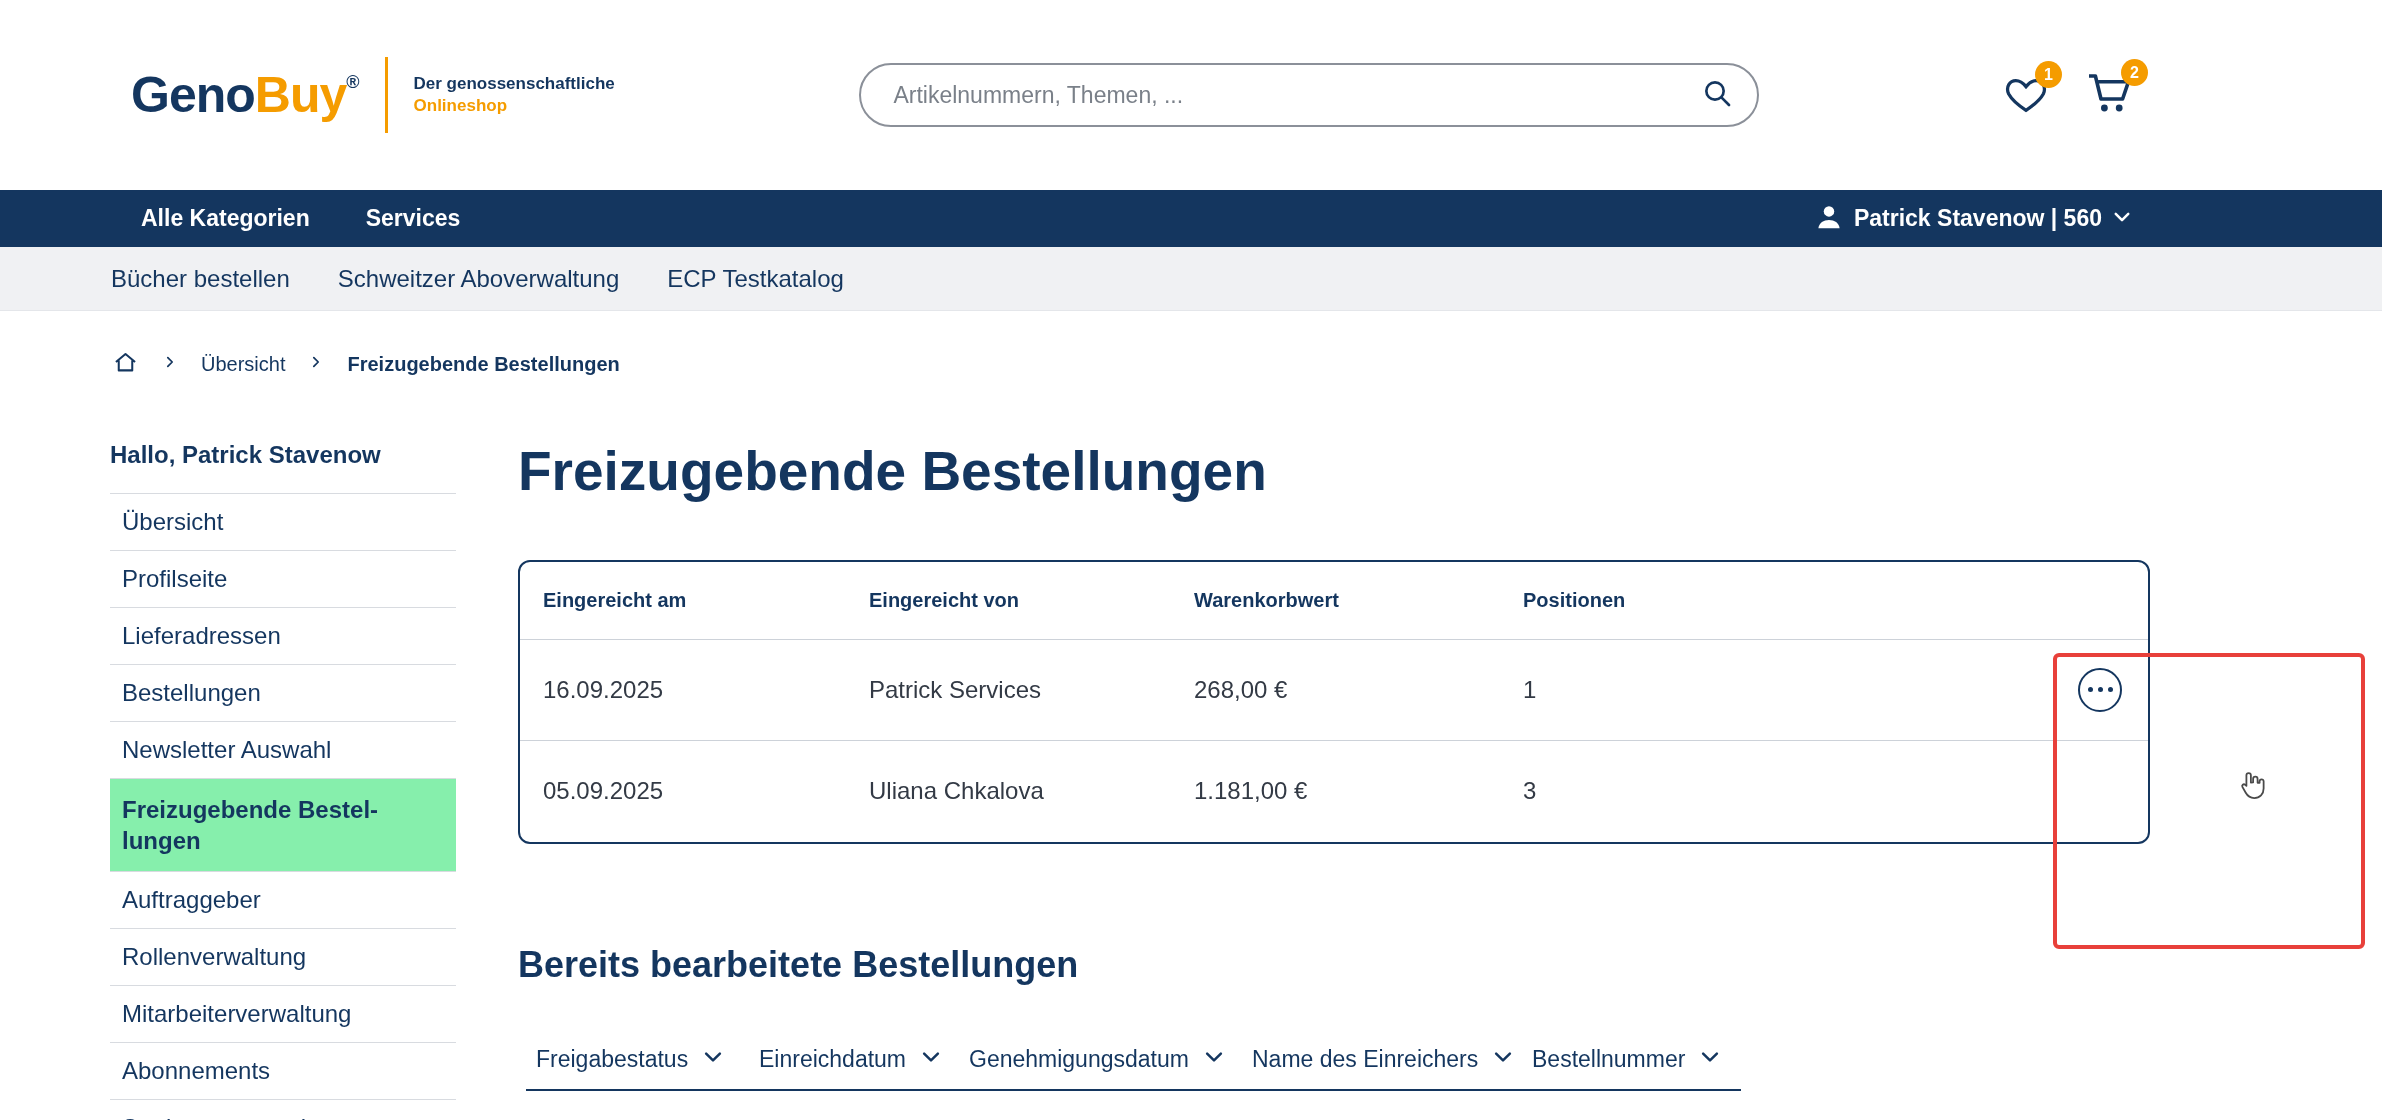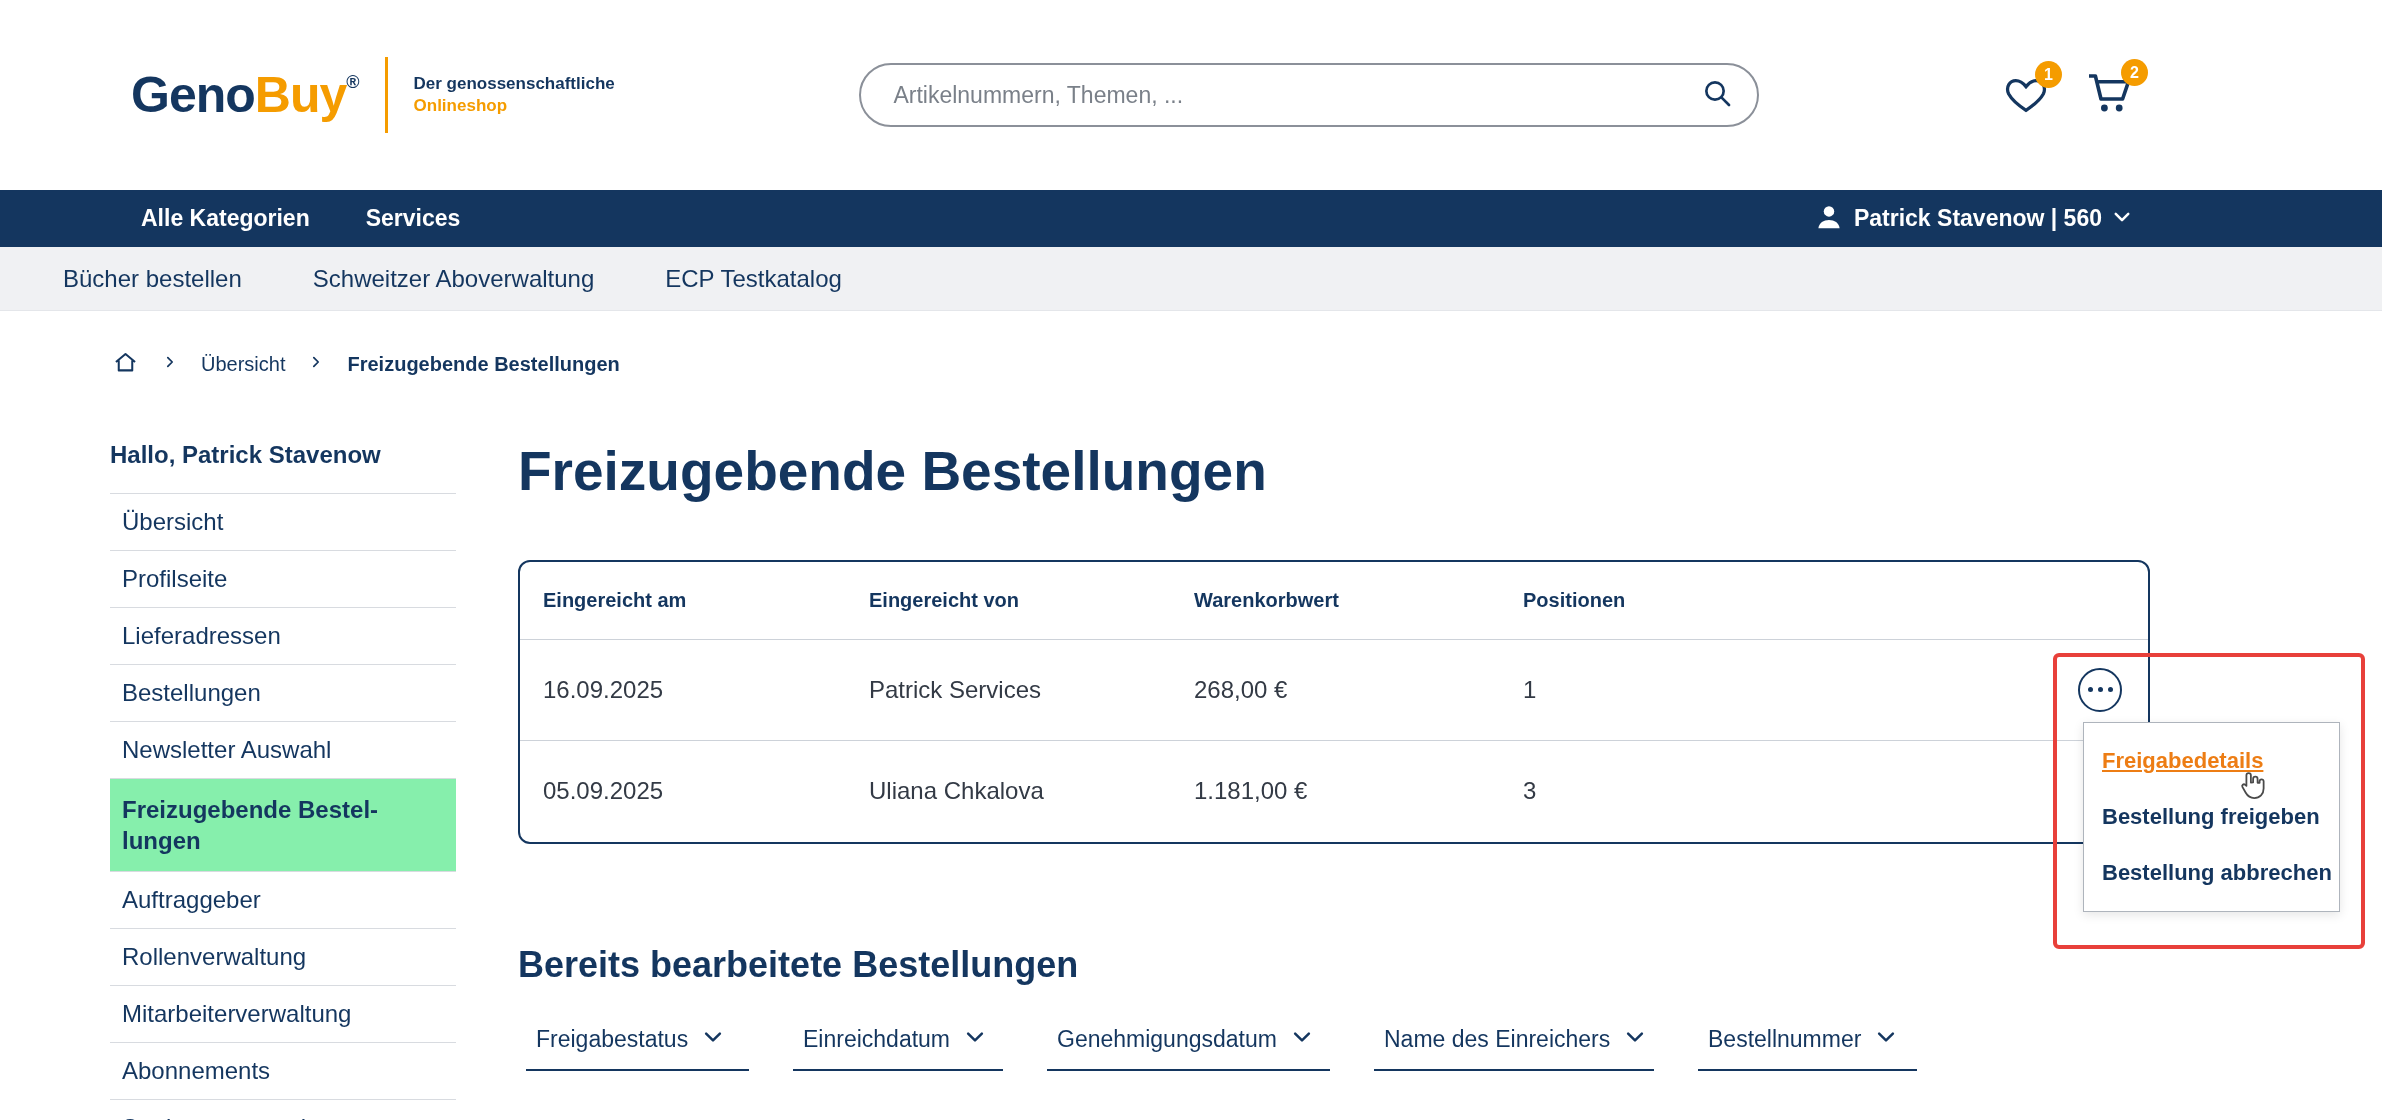--- a/index.html
+++ b/index.html
@@ -31,21 +31,21 @@
     background: #F59C00; color: #fff; border-radius: 14px; font-size: 16px; font-weight: bold;
     display: flex; align-items: center; justify-content: center; }
 
   
   .navbar { height: 57px; background: #14365F; display: flex; align-items: center; padding: 0 250px 0 141px; gap: 56px; }
   .nav-item { color: #fff; font-size: 23px; font-weight: bold; cursor: pointer; white-space: nowrap; text-align: center; }
   .account { margin-left: auto; display: flex; align-items: center; gap: 10px; color: #fff; cursor: pointer; }
   .account-label { font-size: 23px; font-weight: bold; white-space: nowrap; }
 
   
-  .subnav { height: 64px; background: #F0F1F3; display: flex; align-items: center; padding-left: 63px; gap: 71px; border-bottom: 1px solid #E4E6EA; }
+  .subnav { height: 64px; background: #F0F1F3; display: flex; align-items: center; padding-left: 111px; gap: 48px; border-bottom: 1px solid #E4E6EA; }
   .subnav-item { font-size: 24px; color: #14365F; cursor: pointer; white-space: nowrap; }
 
   
   .breadcrumb { display: flex; align-items: center; gap: 24px; margin: 38px 0 0 112px; height: 30px; }
   .crumb { font-size: 20px; color: #14365F; }
   .crumb.current { font-weight: bold; }
 
   
   .content { display: flex; margin-top: 62px; padding-left: 110px; align-items: flex-start; }
 
@@ -68,21 +68,21 @@
   .t-data { height: 101px; font-size: 24px; color: #333A45; }
   .t-data.sep { border-bottom: 1px solid #CDD2D9; }
 
   .action-btn { position: absolute; right: 26px; top: 50%; transform: translateY(-50%); width: 44px; height: 44px;
     border: 2px solid #14365F; border-radius: 50%; display: flex; align-items: center; justify-content: center; gap: 5px;
     background: #fff; cursor: pointer; }
   .action-btn .dot { width: 5px; height: 5px; border-radius: 50%; background: #14365F; }
 
   .section-title { margin-top: 100px; font-size: 36px; font-weight: bold; color: #14365F; }
 
-  .filters { display: flex; gap: 44px; margin: 40px 0 0 8px; }
+  .filters { display: flex; margin: 60px 0 0 8px; }
   .filter { display: flex; align-items: center; gap: 14px; padding: 0 0 15px 10px;
     border-bottom: 2px solid #14365F; font-size: 23px; color: #14365F; cursor: pointer; white-space: nowrap; }
   .f1 { width: 223px; } .f2 { width: 210px; align-items: center; } .f3 { width: 283px; } .f4 { width: 280px; } .f5 { width: 219px; }
 
   
   .context-menu { position: absolute; left: 2083px; top: 722px; width: 257px; height: 190px; background: #fff;
     border: 1px solid #AEB4BC; box-shadow: 0 3px 10px rgba(0,0,0,0.10); z-index: 6;
     display: flex; flex-direction: column; justify-content: space-between; padding: 25px 10px 25px 18px; }
   .menu-item { font-size: 22px; font-weight: bold; color: #14365F; cursor: pointer; white-space: nowrap; }
   .menu-item.link { color: #ED7D14; text-decoration: underline; }
@@ -282,25 +282,20 @@
         <div class="filter f5">
           <span>Bestellnummer</span>
           <span><svg width="22" height="22" viewBox="0 0 16 16">
                 <path d="M3 5.5l5 5 5-5" fill="none" stroke="#14365F" stroke-width="1.8" stroke-linecap="round" stroke-linejoin="round"></path>
               </svg></span>
         </div>
       </div>
     </div>
   </div>
 
-  <div class="context-menu">
-    <div class="menu-item link">Freigabedetails</div>
-    <div class="menu-item">Bestellung freigeben</div>
-    <div class="menu-item">Bestellung abbrechen</div>
-  </div>
 
   <div class="annotation-box"></div>
 
   <div class="cursor-icon">
     <svg width="36" height="38" viewBox="0 0 32 34">
       <path d="M11 15V6.5a2 2 0 0 1 4 0v6.5l2-.2V9.8a2 2 0 0 1 4 0v3.4l1.8.2v-1.5a1.8 1.8 0 0 1 3.6 0v6.4c0 5-3.4 8.6-8.4 8.6-3.6 0-5.8-1.5-7.6-4.7l-3-5.3c-.8-1.4 1-3 2.4-2l1.2 1.1z" fill="#ffffff" stroke="#4a4a4a" stroke-width="1.6" stroke-linejoin="round"></path>
     </svg>
   </div>
 
 </div>

